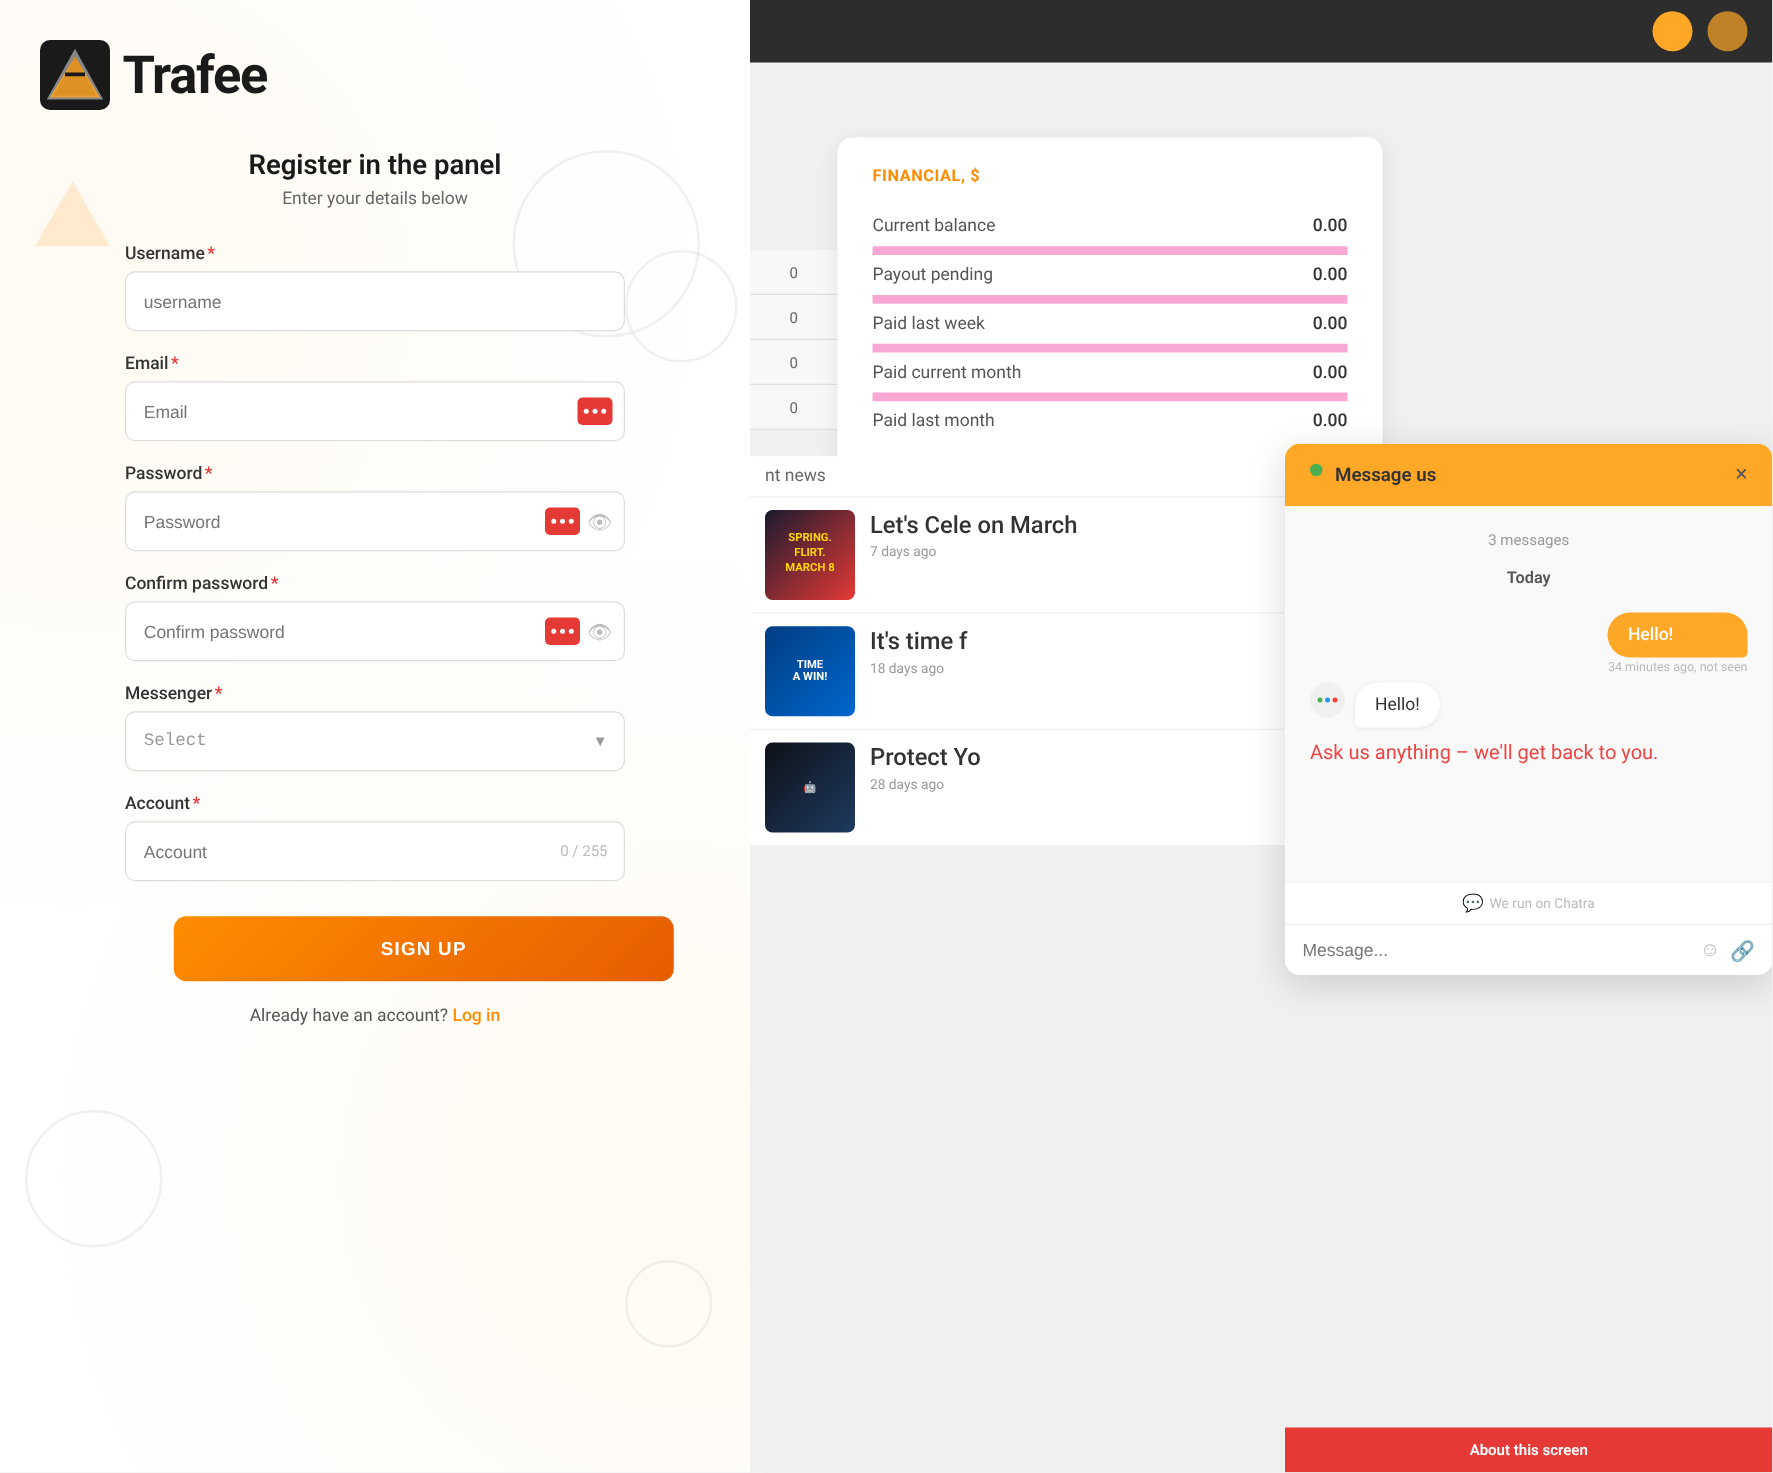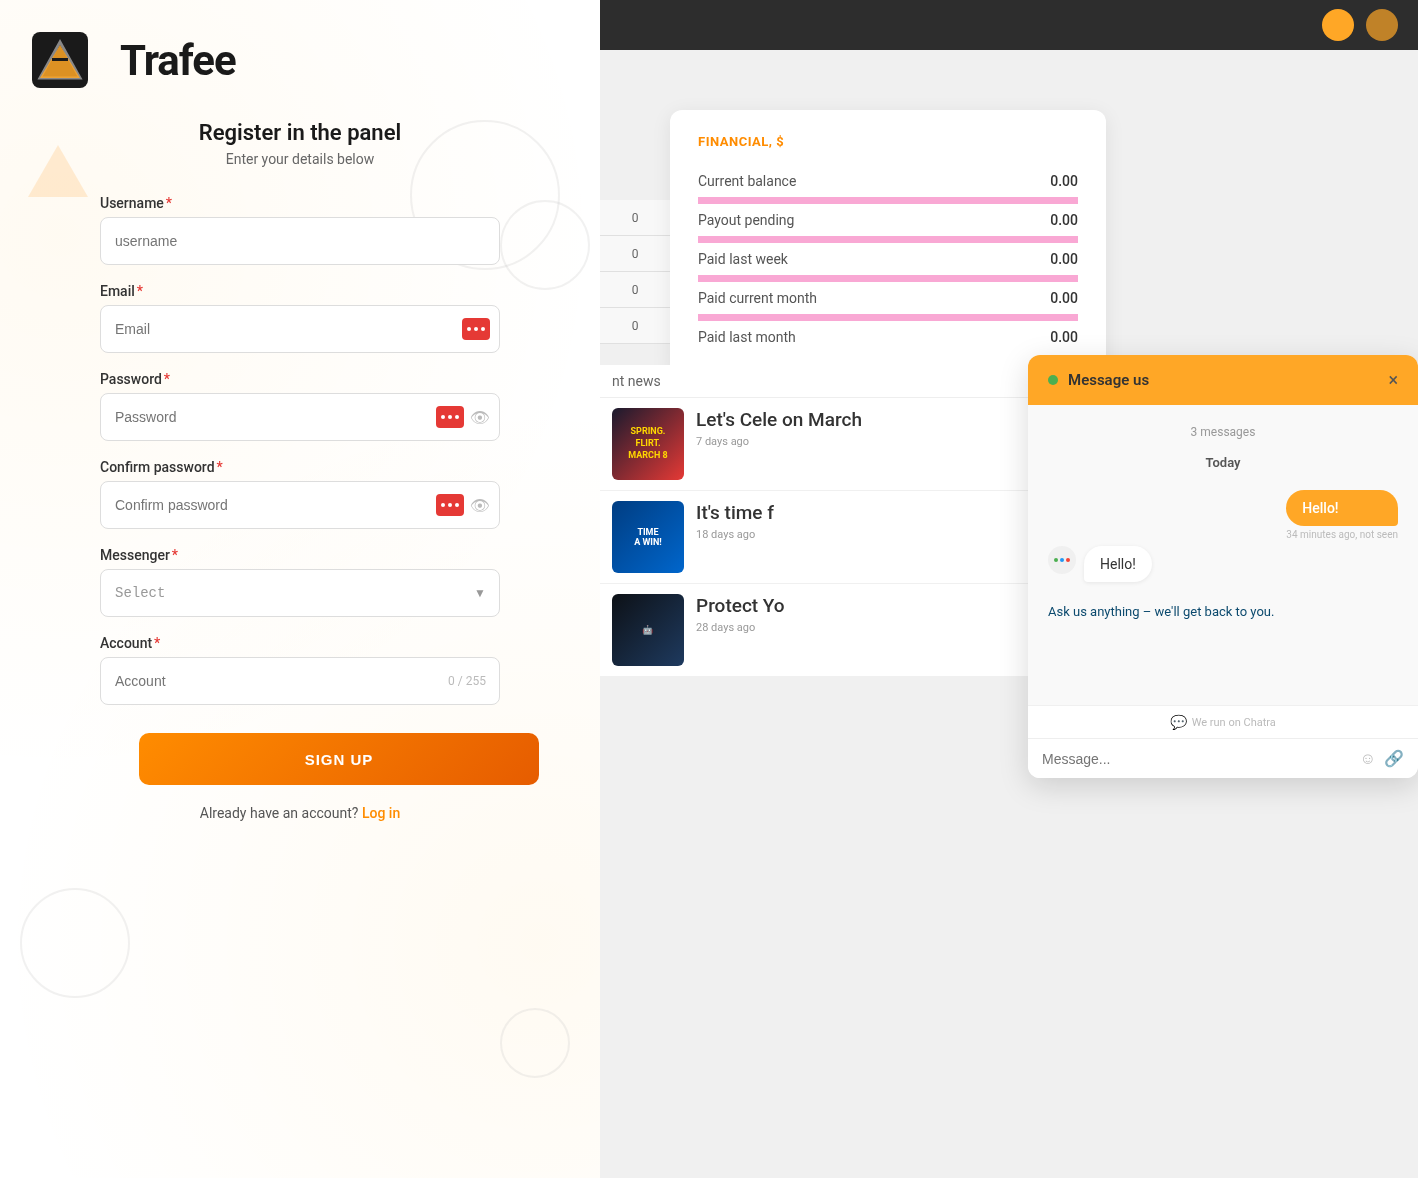--- a/index.html
+++ b/index.html
@@ -37,21 +37,20 @@
     }
 
     .logo-area {
       width: 100%;
       display: flex;
       align-items: center;
       margin-bottom: 30px;
       padding-left: 10px;
       position: relative;
       z-index: 1;
-      gap: 22px;
     }
 
     .logo-icon {
       width: 60px;
       height: 60px;
       margin-right: 8px;
     }
 
     .logo-text {
       font-size: 42px;
@@ -369,21 +368,20 @@
     .chat-header {
       background: #FFA726;
       padding: 16px 20px;
       display: flex;
       align-items: center;
       justify-content: space-between;
     }
 
     .chat-header-left {
       display: flex;
-      align-items: center;
       gap: 10px;
     }
 
     .online-dot {
       width: 10px;
       height: 10px;
       background: #4CAF50;
       border-radius: 50%;
     }
 
@@ -478,23 +476,23 @@
     .chat-bubble-in {
       background: white;
       color: #333;
       padding: 10px 16px;
       border-radius: 18px 18px 18px 4px;
       font-size: 14px;
       box-shadow: 0 1px 4px rgba(0,0,0,0.08);
     }
 
     .chat-ask-text {
-      font-size: 13px;
-      color: #0c4a6e;
-      margin-top: 16px;
+      font-size: 16px;
+      color: #ef4444;
+      margin-top: 4px;
       margin-bottom: 16px;
     }
 
     .chat-footer {
       border-top: 1px solid #eee;
       background: white;
       padding: 10px 14px;
       display: flex;
       align-items: center;
       gap: 10px;
@@ -826,14 +824,15 @@
 
     <div class="chat-footer">
       <input class="chat-input" type="text" placeholder="Message..." style="">
       <div class="chat-footer-icons">
         <span class="chat-footer-icon">☺</span>
         <span class="chat-footer-icon">🔗</span>
       </div>
     </div>
   </div>
 
+  <div class="about-btn">About this screen</div>
 
 </div>
 
 </body></html>

